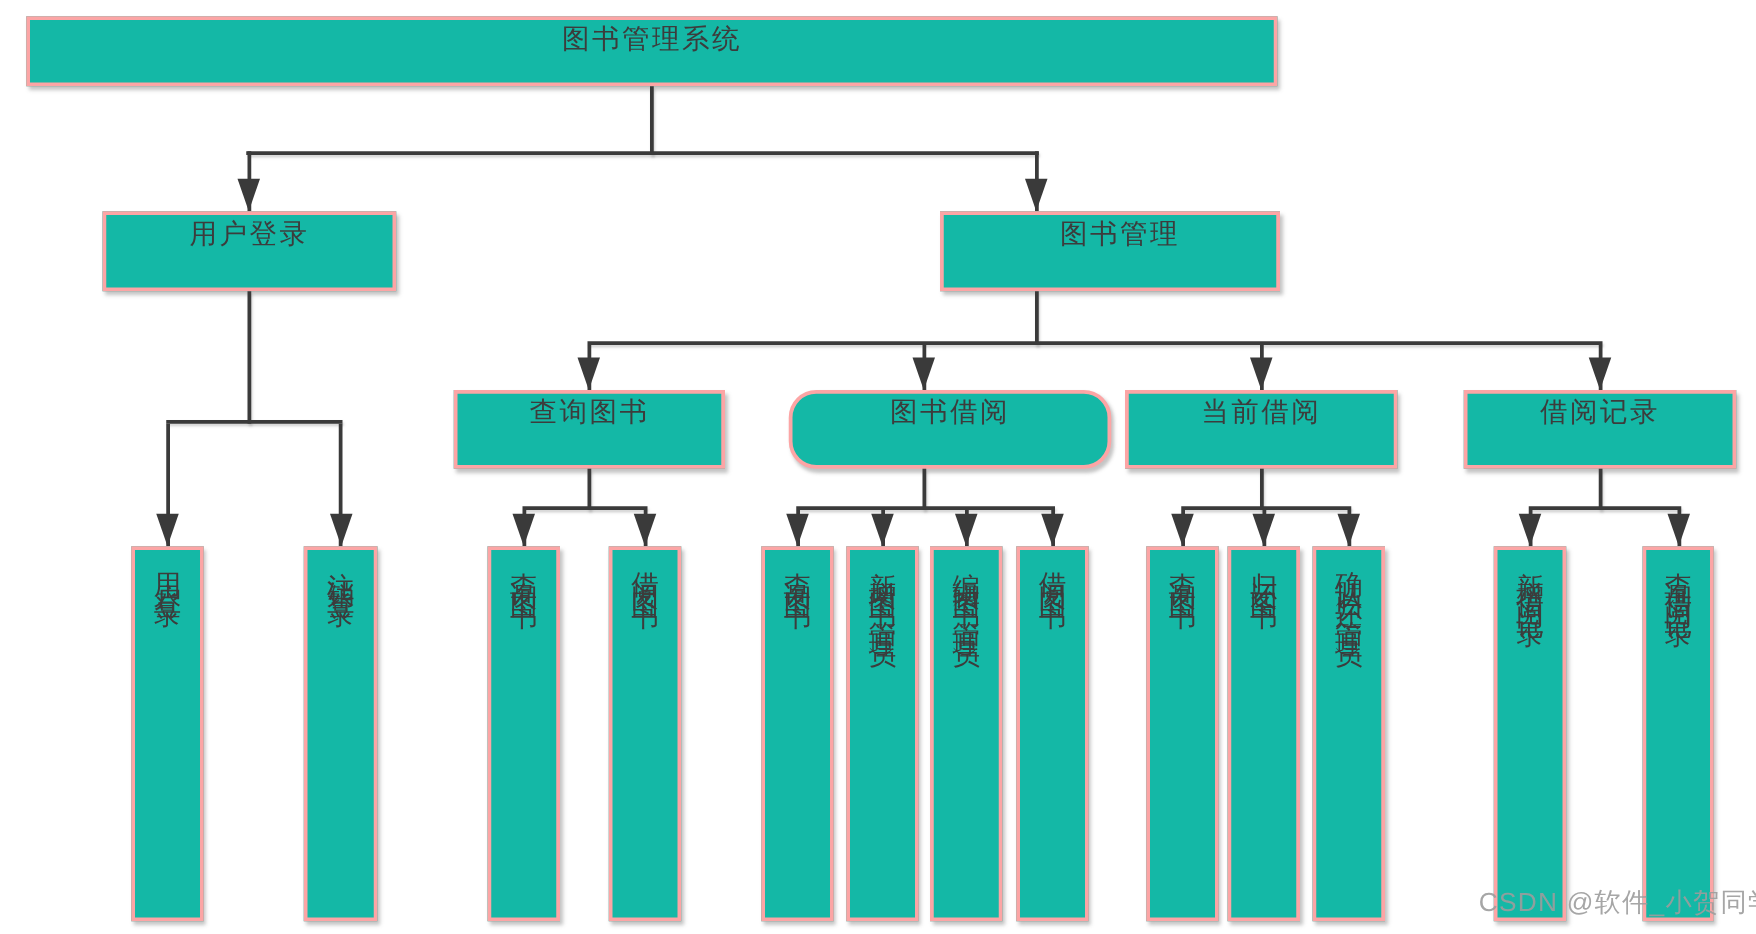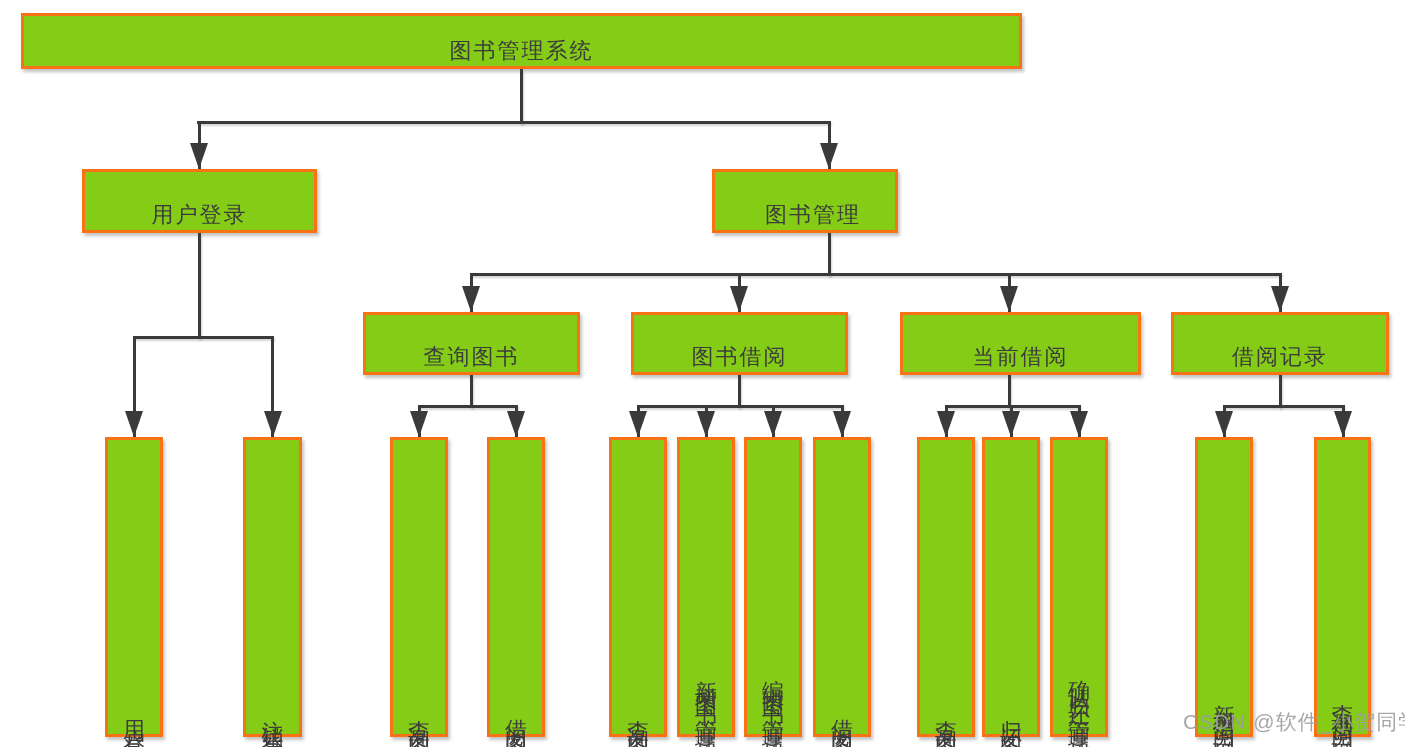--- a/index.html
+++ b/index.html
@@ -16,24 +16,24 @@
   .canvas {
     position: relative;
     width: 1405px;
     height: 747px;
     background: #ffffff;
   }
   
   .node {
     position: absolute;
     box-sizing: border-box;
-    border: 3px solid #f97316;
-    background: #84cc16;
+    border: 3px solid #fca5a5;
+    background: #14b8a6;
     display: flex;
-    align-items: flex-end;
+    align-items: flex-start;
     justify-content: center;
     color: #3c3c3c;
     font-size: 22px;
     letter-spacing: 2px;
     box-shadow: 2px 3px 3px rgba(125,125,125,0.45);
   }
   .node.leaf span {
     writing-mode: vertical-rl;
     text-orientation: mixed;
     white-space: nowrap;
@@ -87,43 +87,43 @@
   </div>
 
   <div class="vline" style="left:520px; top:69px; height:55px;"></div>
   <div class="hline" style="left:197px; top:121px; width:634px;"></div>
   <div class="arrow" style="left:197.5px; top:121px; height:48px;"></div>
   <div class="arrow" style="left:827.5px; top:121px; height:48px;"></div>
 
   <div class="node" style="left:82px; top:169px; width:235px; height:64px;">
     <span>用户登录</span>
   </div>
-  <div class="node" style="left:712px; top:169px; width:186px; height:64px;padding-left:16px;">
+  <div class="node" style="left:752px; top:169px; width:272px; height:64px;padding-left:16px;">
     <span>图书管理</span>
   </div>
 
   <div class="vline" style="left:198px; top:233px; height:106px;"></div>
   <div class="hline" style="left:132.5px; top:336px; width:141.5px;"></div>
   <div class="arrow" style="left:132.5px; top:339px; height:98px;"></div>
   <div class="arrow" style="left:271px; top:339px; height:98px;"></div>
 
   <div class="vline" style="left:827.5px; top:233px; height:43px;"></div>
   <div class="hline" style="left:469.5px; top:273px; width:812px;"></div>
   <div class="arrow" style="left:469.5px; top:276px; height:36px;"></div>
   <div class="arrow" style="left:737.5px; top:276px; height:36px;"></div>
   <div class="arrow" style="left:1007.5px; top:276px; height:36px;"></div>
   <div class="arrow" style="left:1278.5px; top:276px; height:36px;"></div>
 
   <div class="node" style="left:363px; top:312px; width:217px; height:63px;">
     <span>查询图书</span>
   </div>
-  <div class="node" style="left:631px; top:312px; width:217px; height:63px;">
+  <div class="node" style="left:631px; top:312px; width:258px; height:63px;border-radius:22px;">
     <span>图书借阅</span>
   </div>
-  <div class="node" style="left:900px; top:312px; width:241px; height:63px;">
+  <div class="node" style="left:900px; top:312px; width:218px; height:63px;">
     <span>当前借阅</span>
   </div>
   <div class="node" style="left:1171px; top:312px; width:218px; height:63px;">
     <span>借阅记录</span>
   </div>
 
   <div class="vline" style="left:469.5px; top:375px; height:33px;"></div>
   <div class="hline" style="left:417.5px; top:405px; width:100px;"></div>
   <div class="arrow" style="left:417.5px; top:408px; height:29px;"></div>
   <div class="arrow" style="left:514.5px; top:408px; height:29px;"></div>

